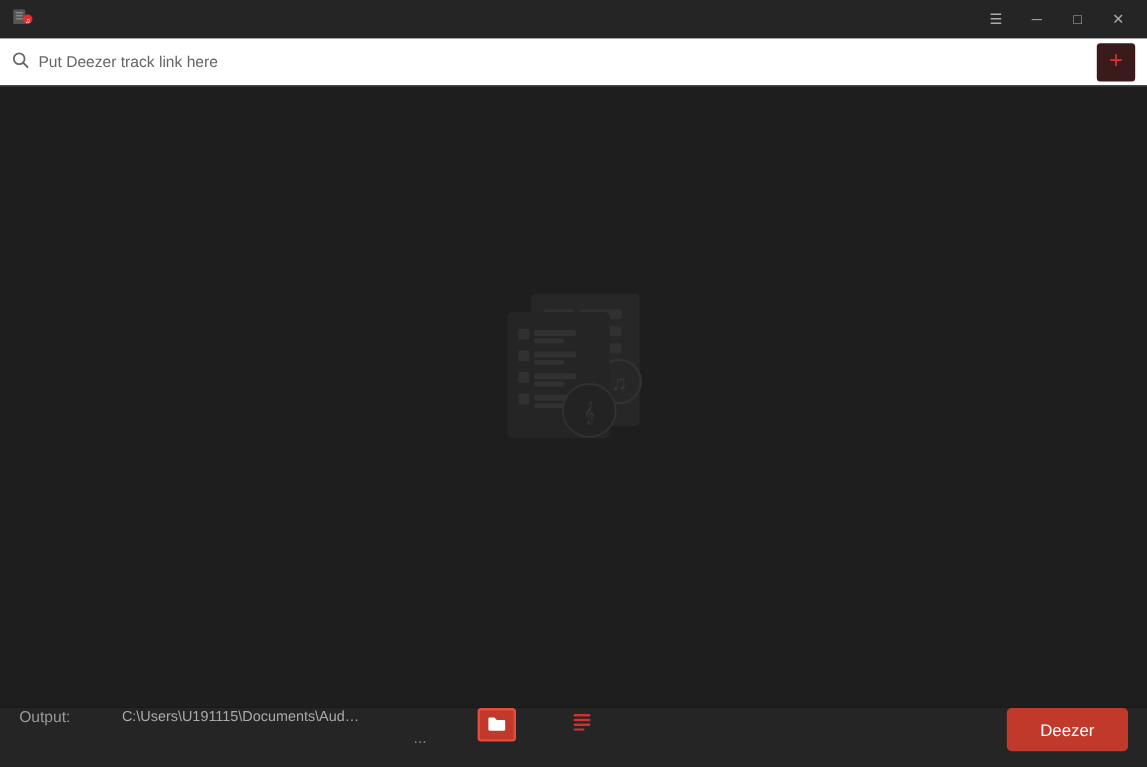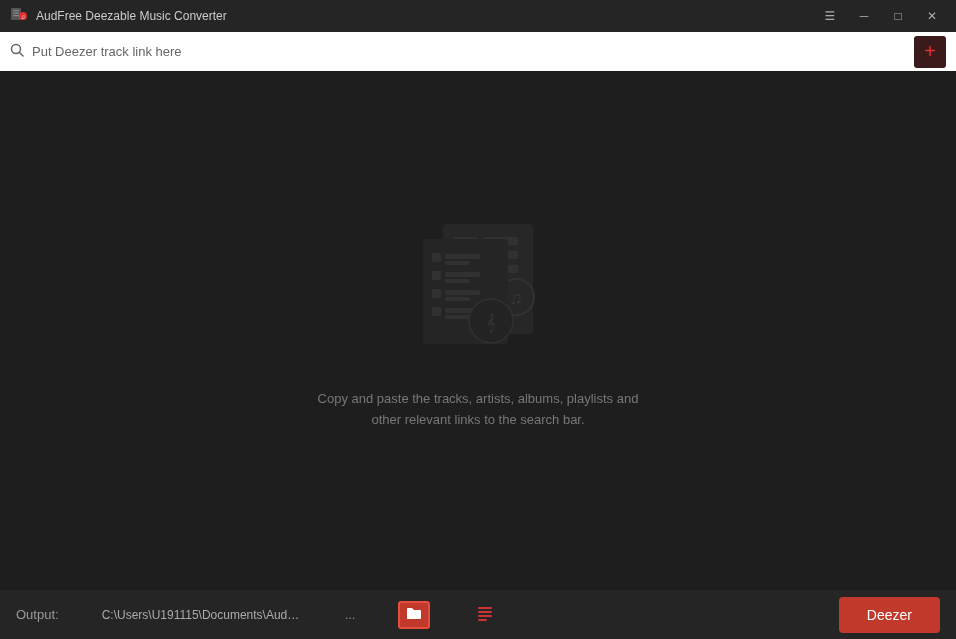--- a/index.html
+++ b/index.html
@@ -134,21 +134,20 @@
 
     
     #bottom-bar {
       position: absolute;
       bottom: 0;
       width: 100%;
       height: 50px;
       background-color: #252525;
       border-top: 1px solid #1a1a1a;
       display: flex;
-      align-items: center;
       padding: 0 16px;
       gap: 35px;
     }
 
     #output-label {
       color: #999;
       font-size: 13px;
       margin-right: 8px;
       white-space: nowrap;
     }
@@ -235,21 +234,20 @@
       
       <svg width="18" height="18" viewBox="0 0 18 18">
         <rect x="1" y="3" width="10" height="12" rx="1" fill="#555"></rect>
         <rect x="3" y="5" width="6" height="1.2" rx="0.5" fill="#888"></rect>
         <rect x="3" y="7.5" width="6" height="1.2" rx="0.5" fill="#888"></rect>
         <rect x="3" y="10" width="6" height="1.2" rx="0.5" fill="#888"></rect>
         <circle cx="13" cy="11" r="4" fill="#e03030"></circle>
         <text x="13" y="14" text-anchor="middle" font-size="6" fill="white">♫</text>
       </svg>
     </span>
-    <span id="app-title">AudFree Deezable Music Converter</span>
   </div>
   <div id="title-bar-controls">
     <button class="title-btn" id="menu-btn">
       <span>☰</span>
     </button>
     <button class="title-btn" id="minimize-btn">
       <span>─</span>
     </button>
     <button class="title-btn" id="restore-btn">
       <span>□</span>
@@ -306,21 +304,20 @@
       <rect x="57" y="88" width="25" height="4" rx="1.5" fill="#555"></rect>
 
       <rect x="44" y="98" width="9" height="9" rx="1" fill="#555"></rect>
       <rect x="57" y="99" width="35" height="5" rx="1.5" fill="#555"></rect>
       <rect x="57" y="106" width="25" height="4" rx="1.5" fill="#555"></rect>
 
       <circle cx="103" cy="112" r="22" fill="#2e2e2e" stroke="#555" stroke-width="1.5"></circle>
       <text x="103" y="119" text-anchor="middle" font-size="16" fill="#666">𝄞</text>
     </svg>
   </div>
-  <p id="placeholder-text">Copy and paste the tracks, artists, albums, playlists and other relevant links to the search bar.</p>
 </div>
 
 <div id="bottom-bar">
   <span id="output-label">Output:</span>
   <span id="output-path">C:\Users\U191115\Documents\AudFree De</span>
   <button id="ellipsis-btn">
     <span>...</span>
   </button>
   <button id="folder-btn">
     <span id="folder-btn-icon">

